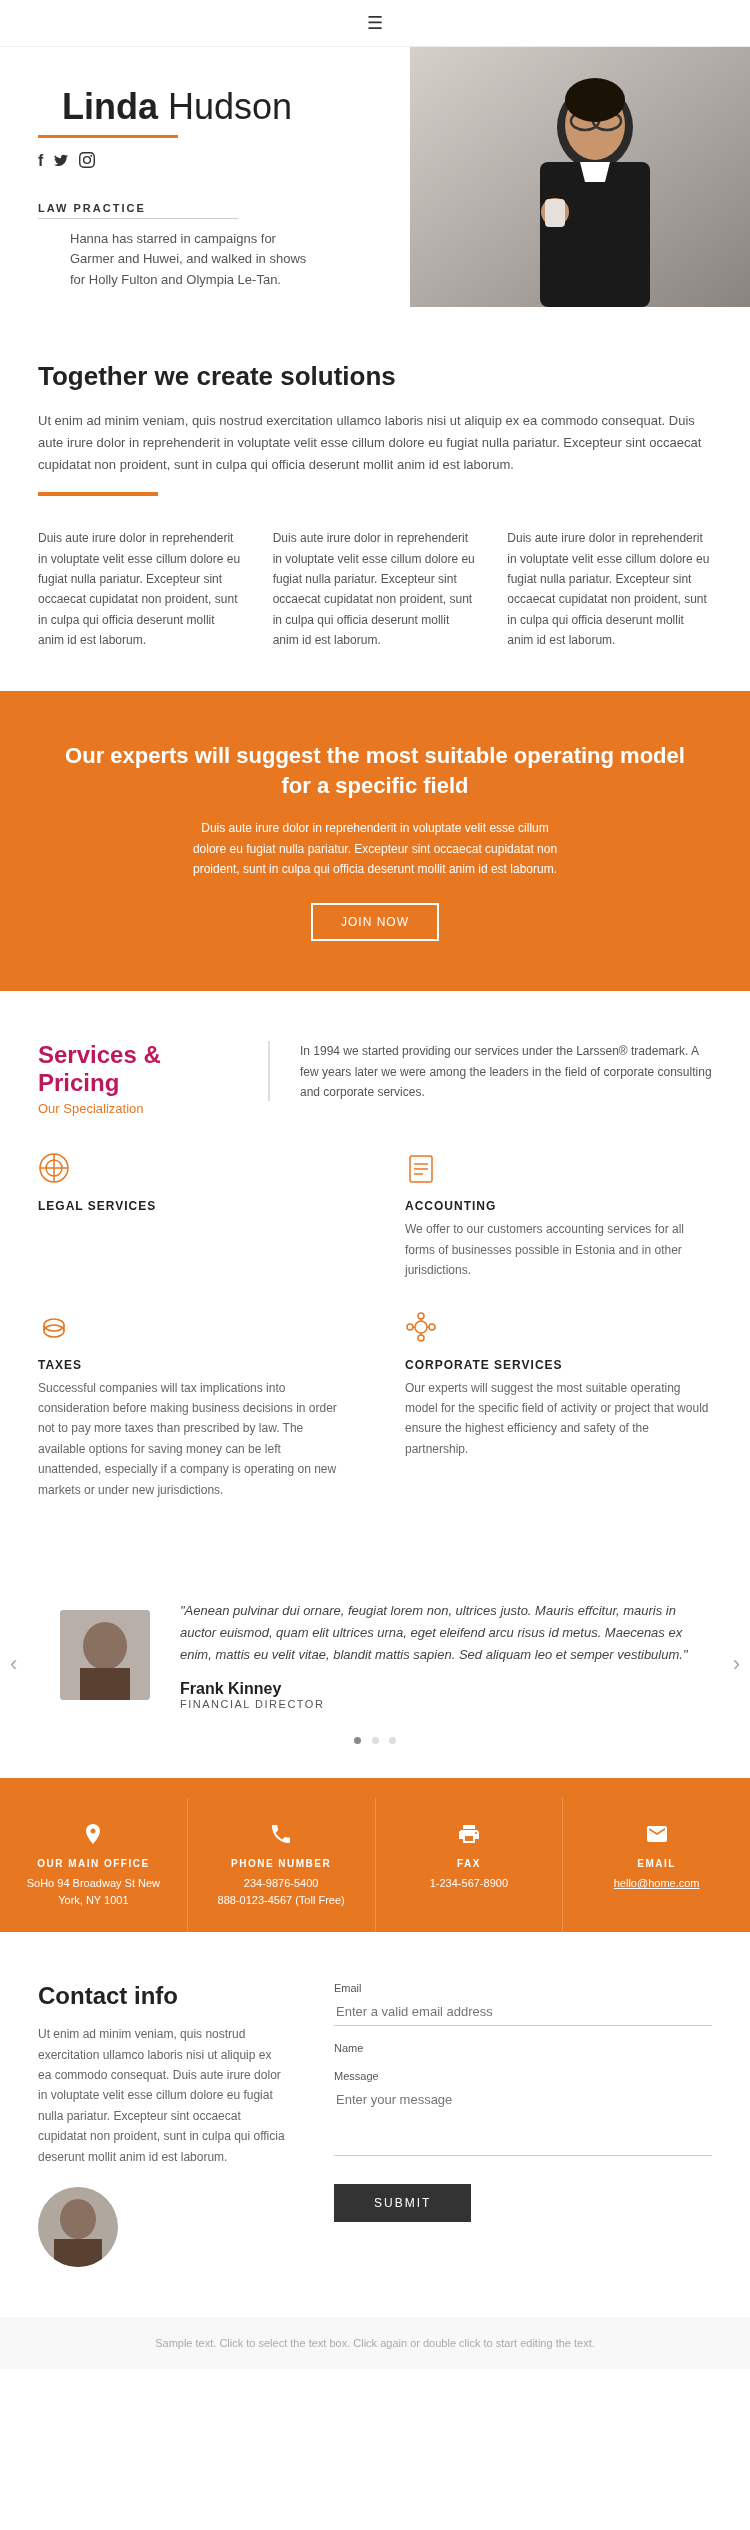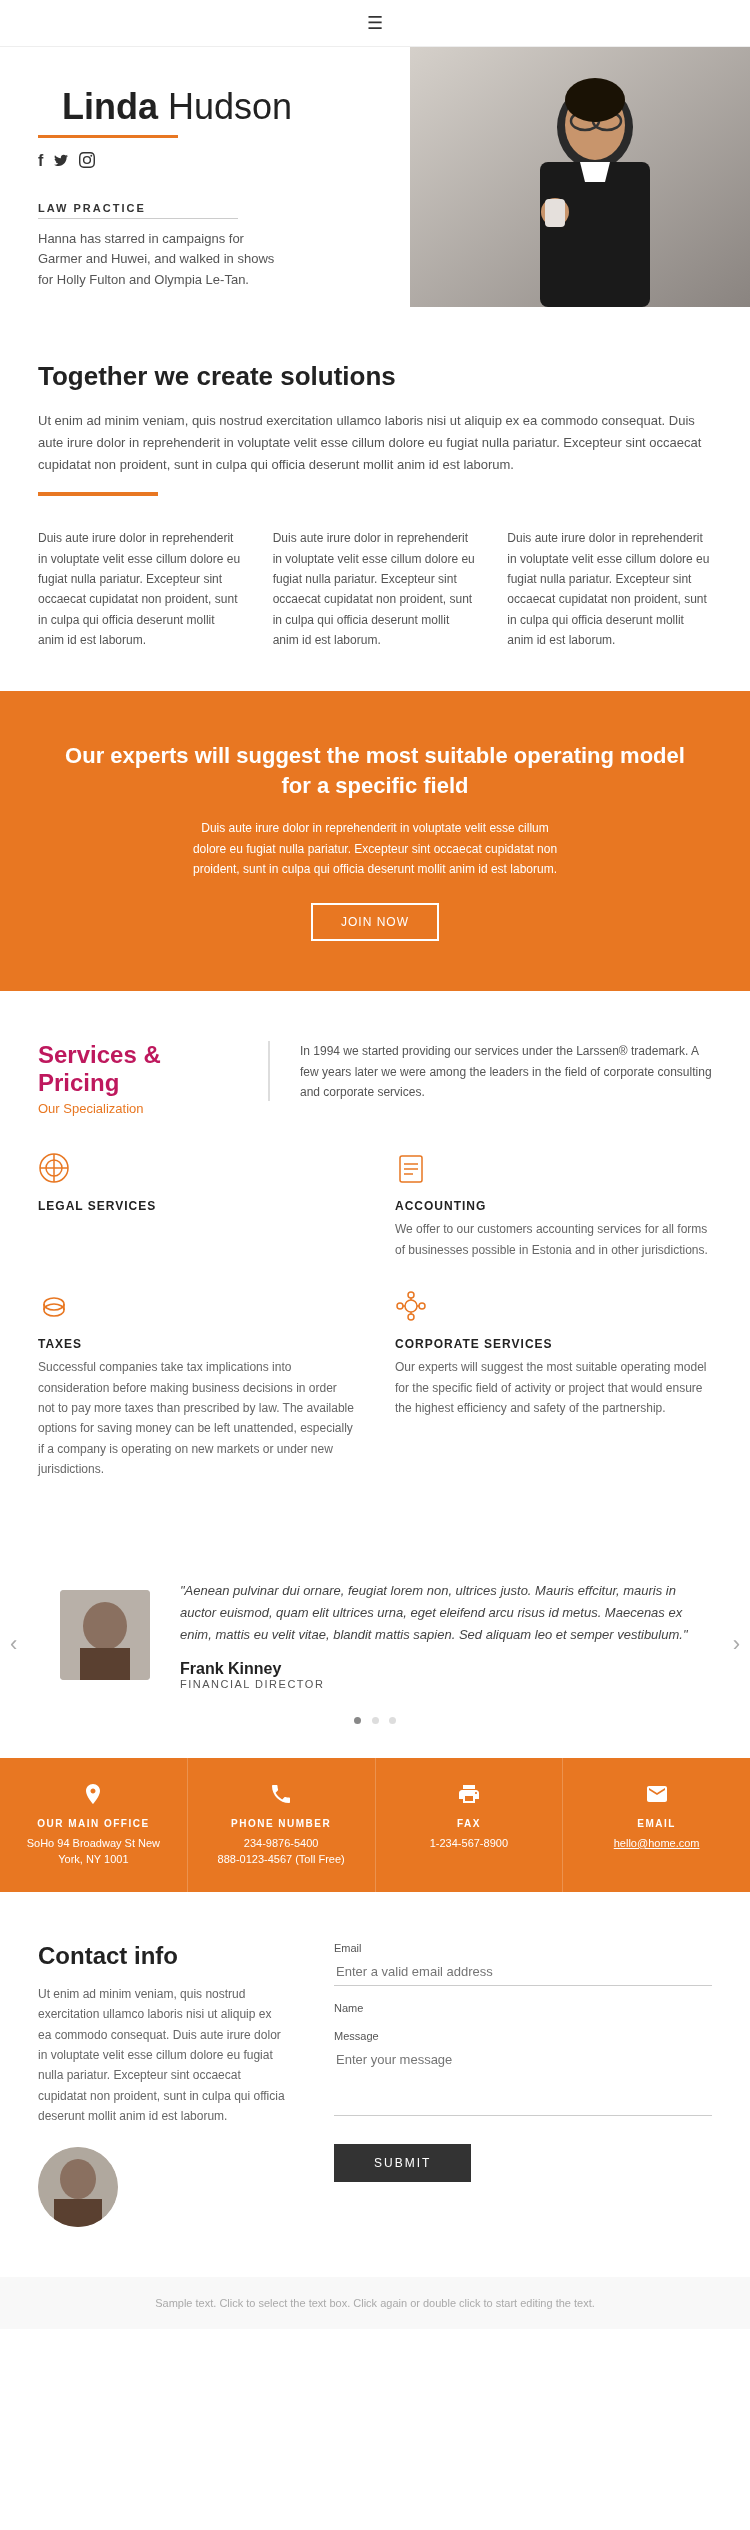--- a/index.html
+++ b/index.html
@@ -8,21 +8,21 @@
     
     .hero { position: relative; background: #fff; min-height: 260px; }
     .hero-left { padding: 40px 38px 20px 38px; width: 55%; float: left; }
     .hero-name { font-size: 36px; font-weight: 300; color: #222; line-height: 1.1; }
     .hero-name strong { font-weight: 700; margin-left: 24px; }
     .hero-underline { width: 140px; height: 3px; background: #e87722; margin: 8px 0 14px 0; }
     .hero-socials { display: flex; gap: 10px; margin-bottom: 18px; }
     .hero-socials span { font-size: 16px; color: #333; cursor: pointer; }
     .hero-label { font-size: 11px; letter-spacing: 2px; color: #333; font-weight: 700; margin-top: 30px; margin-bottom: 4px; }
     .hero-label-line { width: 200px; height: 1px; background: #ccc; margin-bottom: 10px; }
-    .hero-desc { font-size: 13px; color: #555; line-height: 1.6; max-width: 240px; }
+    .hero-desc { font-size: 13px; color: #555; line-height: 1.6; max-width: 240px; margin-left: 32px; }
     .clearfix::after { content: ''; display: table; clear: both; }
 
     
     .section-together { padding: 50px 38px 40px 38px; }
     .section-together h2 { font-size: 26px; font-weight: 700; color: #222; margin-bottom: 18px; }
     .section-together p { font-size: 13px; color: #555; line-height: 1.7; margin-bottom: 16px; }
     .orange-bar { width: 120px; height: 4px; background: #e87722; margin-bottom: 32px; }
     .three-cols { display: flex; gap: 30px; }
     .three-cols .col { flex: 1; font-size: 12px; color: #555; line-height: 1.7; }
 
@@ -33,32 +33,32 @@
     .btn-join { border: 2px solid #fff; color: #fff; background: transparent; padding: 10px 28px; font-size: 12px; letter-spacing: 1px; cursor: pointer; text-transform: uppercase; }
 
     
     .services-section { padding: 50px 38px; }
     .services-header { display: flex; gap: 30px; align-items: flex-start; margin-bottom: 36px; }
     .services-header-left { flex: 0 0 200px; }
     .services-header-left h2 { font-size: 24px; font-weight: 700; color: #be185d; }
     .services-header-left .sub { color: #e87722; font-size: 13px; margin-top: 4px; }
     .services-header-divider { width: 2px; background: #ddd; min-height: 60px; }
     .services-header-right { font-size: 12px; color: #555; line-height: 1.7; flex: 1; }
-    .services-grid { display: grid; grid-template-columns: 1fr 1fr; gap: 30px 40px; }
+    .services-grid { display: grid; grid-template-columns: 1fr 1fr; gap: 30px 60px; }
     .service-item { }
     .service-icon { font-size: 28px; margin-bottom: 8px; color: #e87722; }
     .service-item h4 { font-size: 12px; font-weight: 700; letter-spacing: 1px; color: #222; margin-bottom: 6px; }
     .service-item p { font-size: 12px; color: #666; line-height: 1.7; }
     .testimonial-arrow { font-size: 22px; color: #aaa; cursor: pointer; position: absolute; top: 50%; transform: translateY(-50%); }
     .testimonial-arrow.left { left: 10px; }
     .testimonial-arrow.right { right: 10px; }
 
     
     .orange-info-bar { background: #e87722; display: flex; }
-    .info-bar-item { flex: 1; padding: 24px 16px; border-right: 1px solid rgba(255,255,255,0.2); text-align: center; }
+    .info-bar-item { flex: 1; padding: 24px 16px; border-right: 1px solid rgba(255,255,255,0.2); text-align: center; margin-top: 20px; }
     .info-bar-item:last-child { border-right: none; }
     .info-icon { font-size: 24px; color: #fff; margin-bottom: 6px; }
     .info-label { font-size: 10px; letter-spacing: 1.5px; color: #fff; font-weight: 700; margin-bottom: 6px; text-transform: uppercase; }
     .info-value { font-size: 11px; color: #fff; line-height: 1.5; }
     .info-value a { color: #fff; text-decoration: underline; }
 
     
     .contact-section { display: flex; gap: 16px; background: #fff; padding: 50px 38px; }
     .contact-left { flex: 0 0 280px; padding-right: 30px; }
     .contact-left h2 { font-size: 24px; font-weight: 700; color: #222; margin-bottom: 14px; }
@@ -194,21 +194,21 @@
     <div class="service-item">
       <div class="service-icon">
         <svg width="32" height="32" viewBox="0 0 32 32" fill="none" xmlns="http://www.w3.org/2000/svg">
           <ellipse cx="16" cy="20" rx="10" ry="6" stroke="#e87722" stroke-width="1.5" fill="none"></ellipse>
           <ellipse cx="16" cy="14" rx="10" ry="6" stroke="#e87722" stroke-width="1.5" fill="none"></ellipse>
           <line x1="6" y1="14" x2="6" y2="20" stroke="#e87722" stroke-width="1.5"></line>
           <line x1="26" y1="14" x2="26" y2="20" stroke="#e87722" stroke-width="1.5"></line>
         </svg>
       </div>
       <h4>TAXES</h4>
-      <p>Successful companies take tax implications into consideration before making business decisions in order not to pay more taxes than prescribed by law. The available options for saving money can be left unattended, especially if a company is operating on new markets or under new jurisdictions.</p>
+      <p>Successful companies will tax implications into consideration before making business decisions in order not to pay more taxes than prescribed by law. The available options for saving money can be left unattended, especially if a company is operating on new markets or under new jurisdictions.</p>
     </div>
 
     <div class="service-item">
       <div class="service-icon">
         <svg width="32" height="32" viewBox="0 0 32 32" fill="none" xmlns="http://www.w3.org/2000/svg">
           <circle cx="16" cy="16" r="6" stroke="#e87722" stroke-width="1.5" fill="none"></circle>
           <circle cx="16" cy="5" r="3" stroke="#e87722" stroke-width="1.5" fill="none"></circle>
           <circle cx="16" cy="27" r="3" stroke="#e87722" stroke-width="1.5" fill="none"></circle>
           <circle cx="5" cy="16" r="3" stroke="#e87722" stroke-width="1.5" fill="none"></circle>
           <circle cx="27" cy="16" r="3" stroke="#e87722" stroke-width="1.5" fill="none"></circle>

